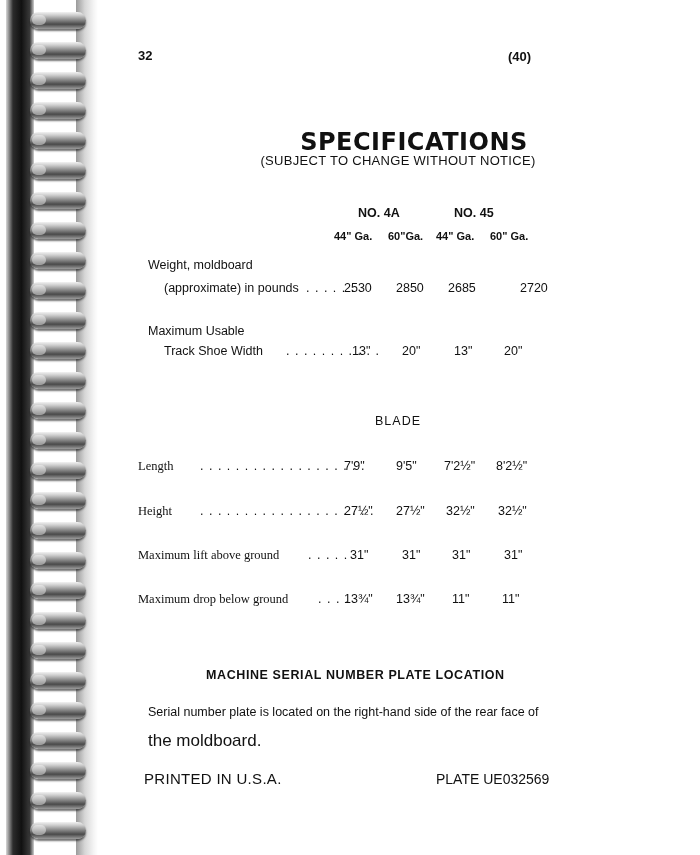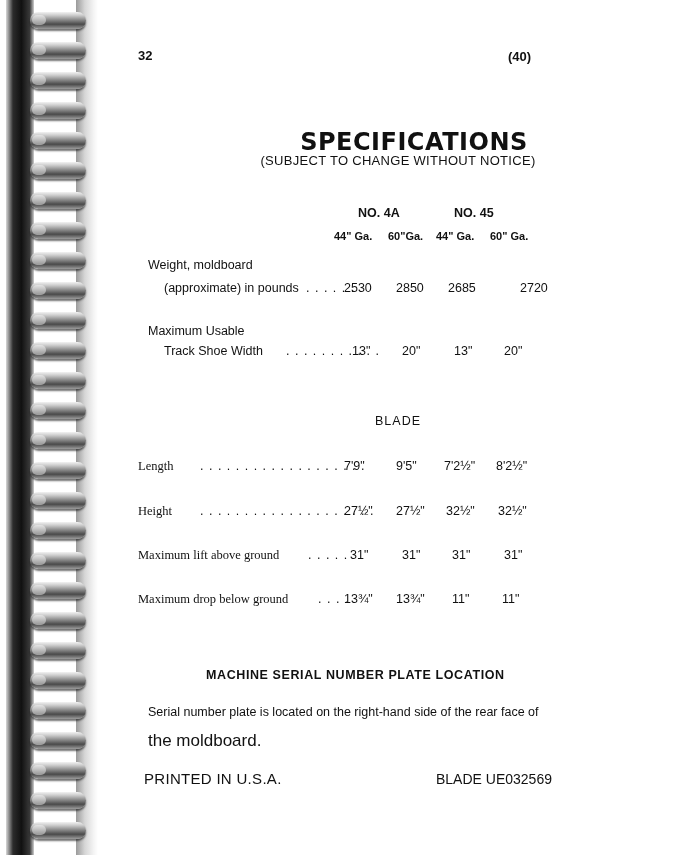--- a/index.html
+++ b/index.html
@@ -269,15 +269,15 @@
     <span class="val" style="left:300px">13¾"</span>
     <span class="val" style="left:356px">11"</span>
     <span class="val" style="left:406px">11"</span>
   </div>
 
   <div class="serial-head">MACHINE  SERIAL  NUMBER  PLATE  LOCATION</div>
   <div class="serial-line1">Serial number plate is located on the right-hand side of the rear face of</div>
   <div class="serial-line2">the moldboard.</div>
 
   <div class="printed">PRINTED IN U.S.A.</div>
-  <div class="form-no">BLADE UE032569</div>
+  <div class="form-no">PLATE UE032569</div>
 
 </div>
 
 </body></html>

